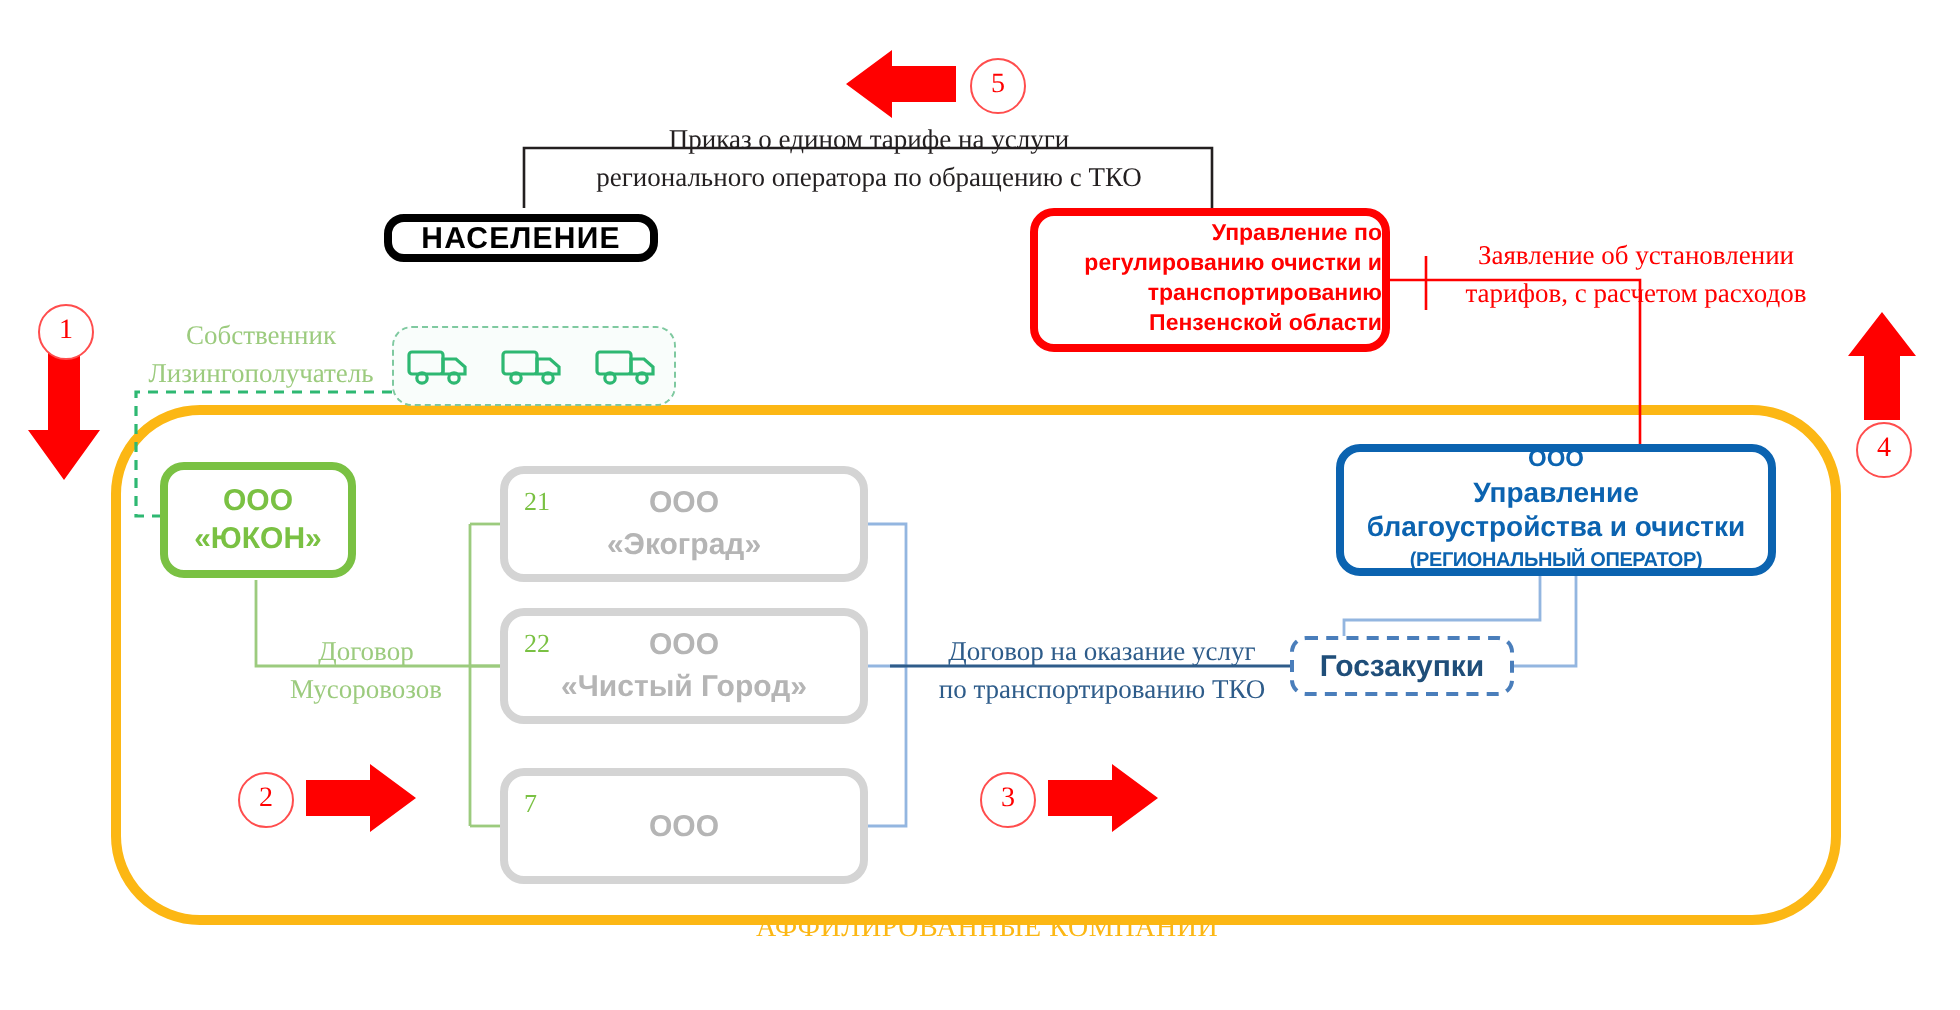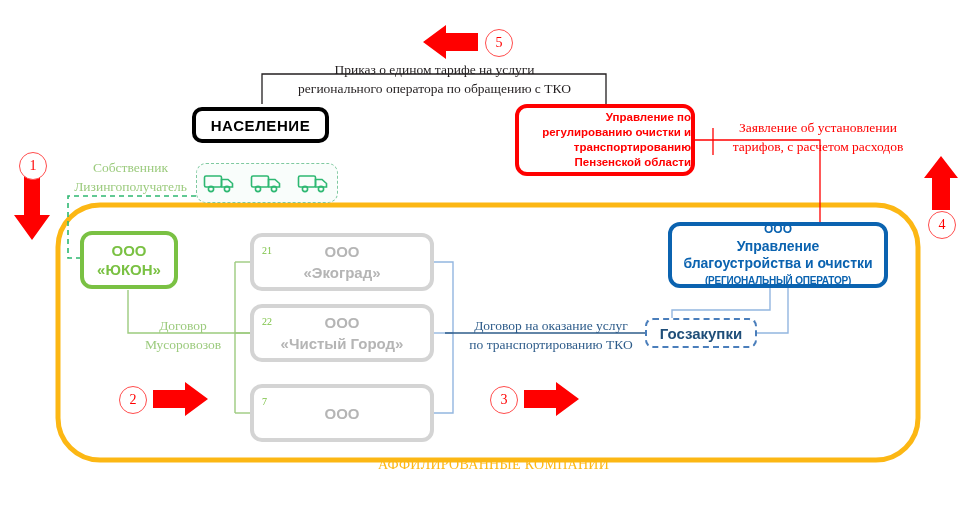--- a/index.html
+++ b/index.html
@@ -26,21 +26,21 @@
   .regop .thin{font-weight:bold;font-size:12px;}
 
   
   .yukon{border:4px solid #7ac143;border-radius:12px;color:#7ac143;
          font-weight:bold;font-size:15px;line-height:19px;}
 
   
   .grey{border:4px solid #d4d4d4;border-radius:12px;color:#b5b5b5;
         font-weight:bold;font-size:15px;line-height:21px;}
   .grey .num{position:absolute;left:8px;top:3px;color:#7ac143;font-weight:normal;
-             font-size:10px;font-family:"Liberation Serif", serif;text-align:center;}
+             font-size:13px;font-family:"Liberation Serif", serif;text-align:center;}
 
   
   .gos{border:2px dashed #4a7ebb;border-radius:8px;color:#1f4e79;
        font-weight:bold;font-size:15px;}
 
   
   .trucks{position:absolute;border:1.5px dashed #7fc9a0;border-radius:10px;
           display:flex;align-items:center;justify-content:space-around;
           background:rgba(245,252,248,.6);}
 
@@ -109,21 +109,21 @@
   <g>
     <path d="M478 33 L446 33 L446 25 L423 42 L446 59 L446 51 L478 51 Z" fill="#ff0000"></path>
   </g>
 </svg>
 
 <div class="lbl lbl-dark" style="left:262px;top:60px;width:345px;">
   <div>Приказ о едином тарифе на услуги</div>
   <div>регионального оператора по обращению с ТКО</div>
 </div>
 
-<div class="rbox pop" style="left:192px;top:107px;width:137px;height:36px;">
+<div class="rbox pop" style="left:192px;top:107px;width:137px;height:24px;">
   <span>НАСЕЛЕНИЕ</span>
 </div>
 
 <div class="rbox tariff" style="left:515px;top:104px;width:180px;height:72px;">
   <span>Управление по</span>
   <span>регулированию очистки и</span>
   <span>транспортированию</span>
   <span>Пензенской области</span>
 </div>
 

